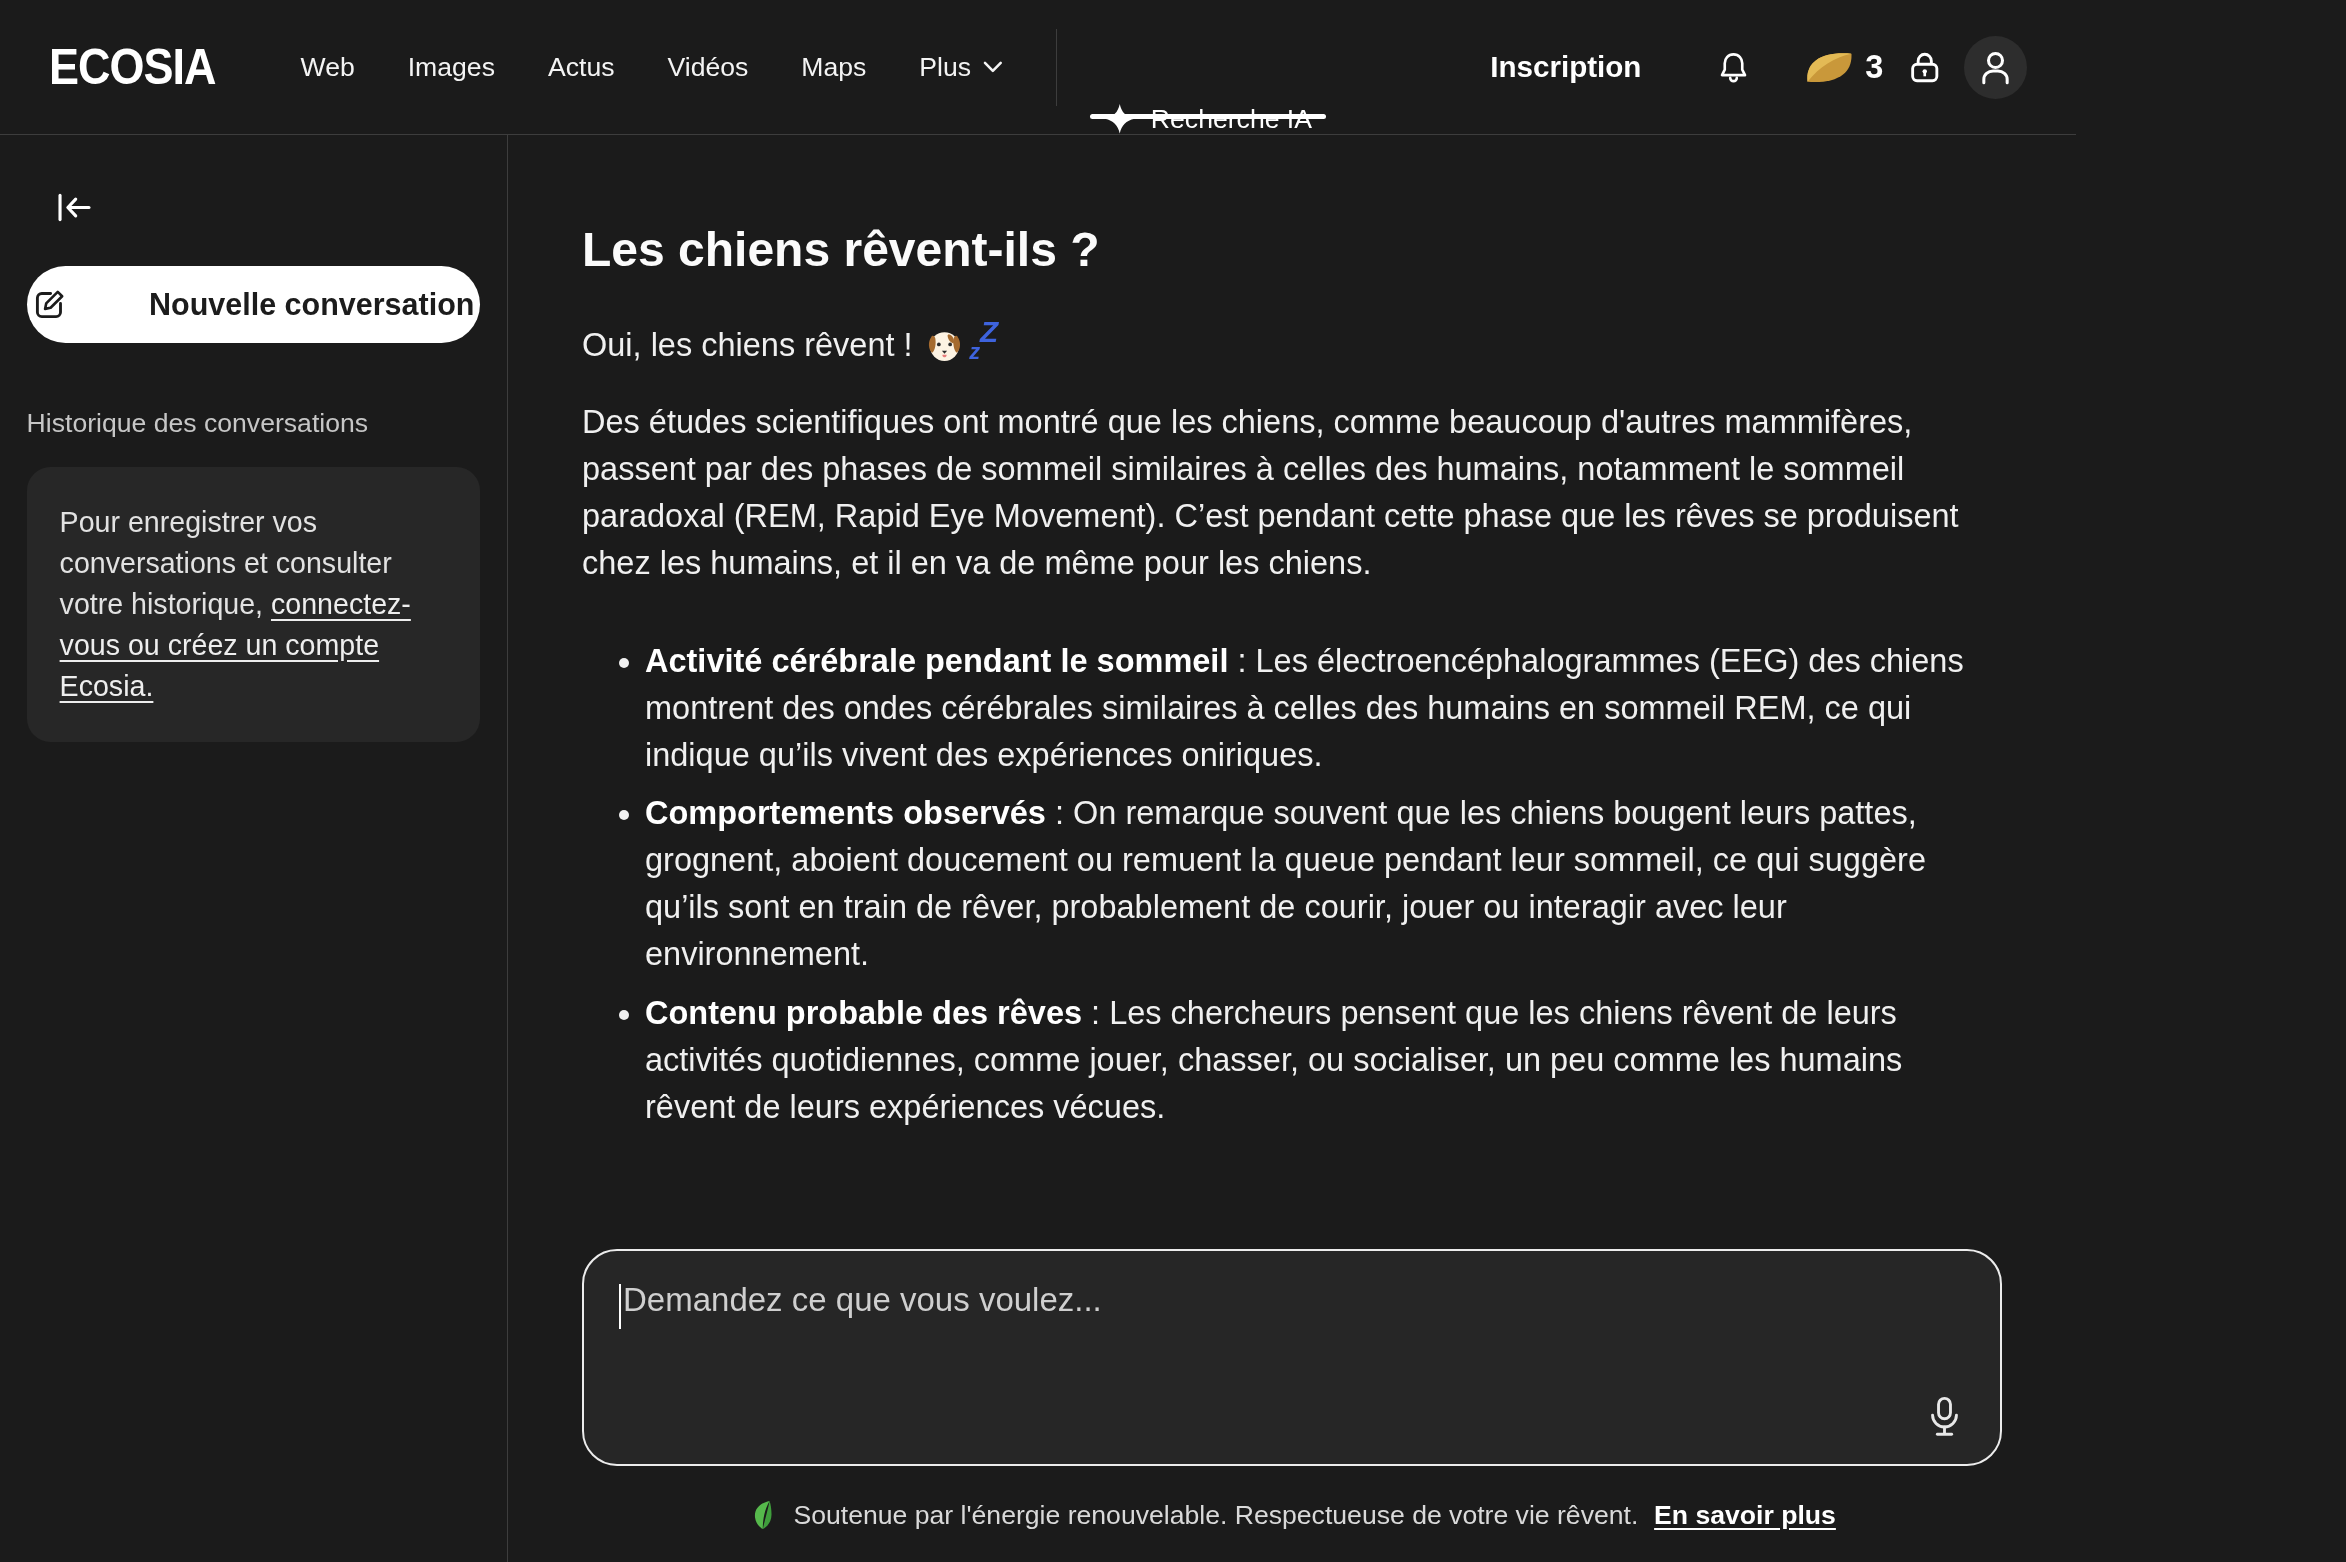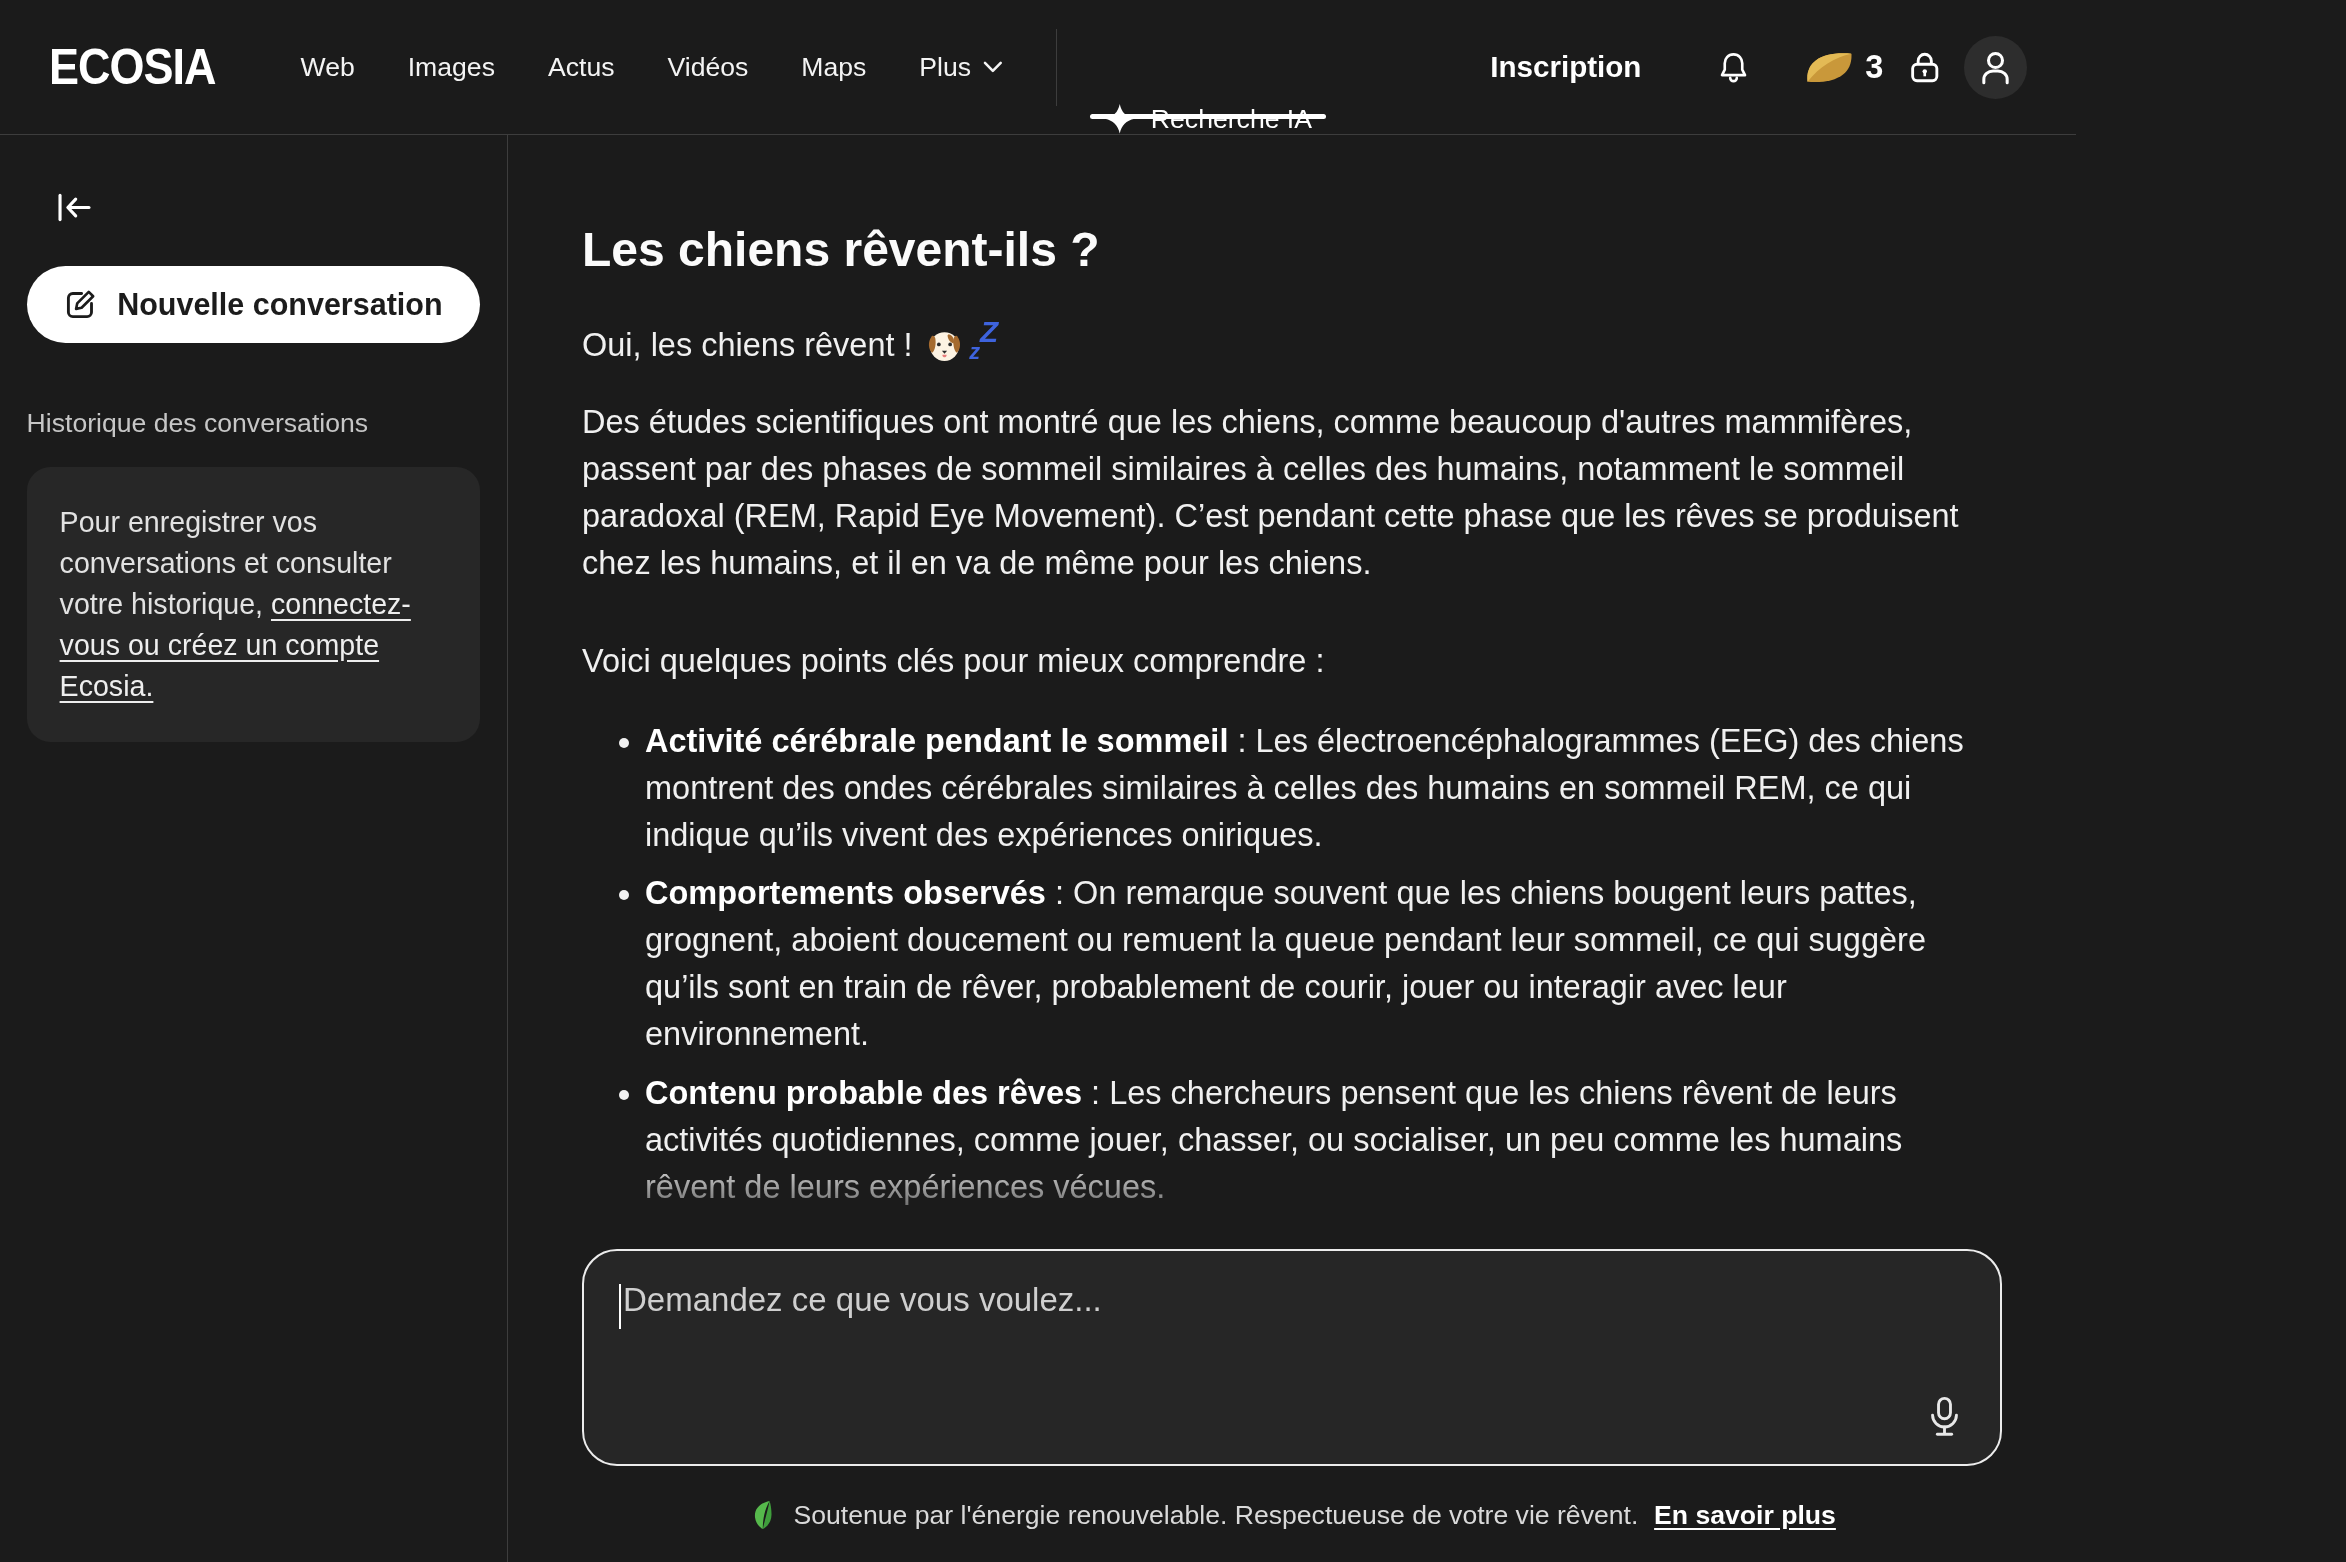--- a/index.html
+++ b/index.html
@@ -28,21 +28,21 @@
   .avatar{margin-left:23.6px;width:63px;height:63px;border-radius:50%;background:#2d2d2d;
           display:flex;align-items:center;justify-content:center;cursor:pointer;}
 
   
   .body{flex:1;display:flex;min-height:0;}
 
   
   .sidebar{flex:0 0 508px;box-sizing:border-box;border-right:1px solid #3d3d3d;padding:51px 26.6px 0 26.6px;}
   .collapse-btn{margin-left:27.6px;width:43px;height:43px;cursor:pointer;display:flex;align-items:center;}
   .new-conv{margin-top:37px;height:77px;width:100%;border:none;border-radius:39px;background:#fff;color:#1c1c1c;
-            display:flex;align-items:center;justify-content:center;gap:19.7px;font-size:30.5px;font-weight:600;
+            display:flex;align-items:center;justify-content:space-between;gap:19.7px;font-size:30.5px;font-weight:600;
             font-family:inherit;cursor:pointer;}
   .history-heading{margin-top:65px;font-size:26.6px;color:#c6c6c6;}
   .history-card{margin-top:27.6px;background:#272727;border-radius:23.6px;padding:35px 33px;
                 font-size:28.6px;line-height:41px;color:#e2e2e2;}
   .history-card a{color:#eee;text-decoration:underline;text-underline-offset:4.9px;cursor:pointer;}
 
   
   .main{flex:1;display:flex;flex-direction:column;align-items:center;min-height:0;position:relative;}
   .chat-area{width:1420px;flex:1;min-height:0;overflow:hidden;position:relative;
              padding-top:87px;box-sizing:border-box;font-size:32.5px;line-height:47px;color:#f0f0f0;}
@@ -184,21 +184,20 @@
             <path d="M15.5 23 h5 l-2.5 3 Z" fill="#2b2b2b"></path>
             <path d="M16 28 c1 2 3 2 4 0 v-1 h-4 Z" fill="#e77b7b"></path>
           </svg>
           <span class="zzz">
               <span class="z1">z</span>
               <span class="z2">Z</span>
             </span>
         </p>
 
         <p class="para">Des études scientifiques ont montré que les chiens, comme beaucoup d'autres mammifères, passent par des phases de sommeil similaires à celles des humains, notamment le sommeil paradoxal (REM, Rapid Eye Movement). C’est pendant cette phase que les rêves se produisent chez les humains, et il en va de même pour les chiens.</p>
-        <p class="para2">Voici quelques points clés pour mieux comprendre :</p>
 
         <ul class="bullets">
           <li><b>Activité cérébrale pendant le sommeil</b><span> : Les électroencéphalogrammes (EEG) des chiens montrent des ondes cérébrales similaires à celles des humains en sommeil REM, ce qui indique qu’ils vivent des expériences oniriques.</span></li>
           <li><b>Comportements observés</b><span> : On remarque souvent que les chiens bougent leurs pattes, grognent, aboient doucement ou remuent la queue pendant leur sommeil, ce qui suggère qu’ils sont en train de rêver, probablement de courir, jouer ou interagir avec leur environnement.</span></li>
           <li><b>Contenu probable des rêves</b><span> : Les chercheurs pensent que les chiens rêvent de leurs activités quotidiennes, comme jouer, chasser, ou socialiser, un peu comme les humains rêvent de leurs expériences vécues.</span></li>
         </ul>
       </div>
 
       <div class="composer">
         <div class="caret"></div>

